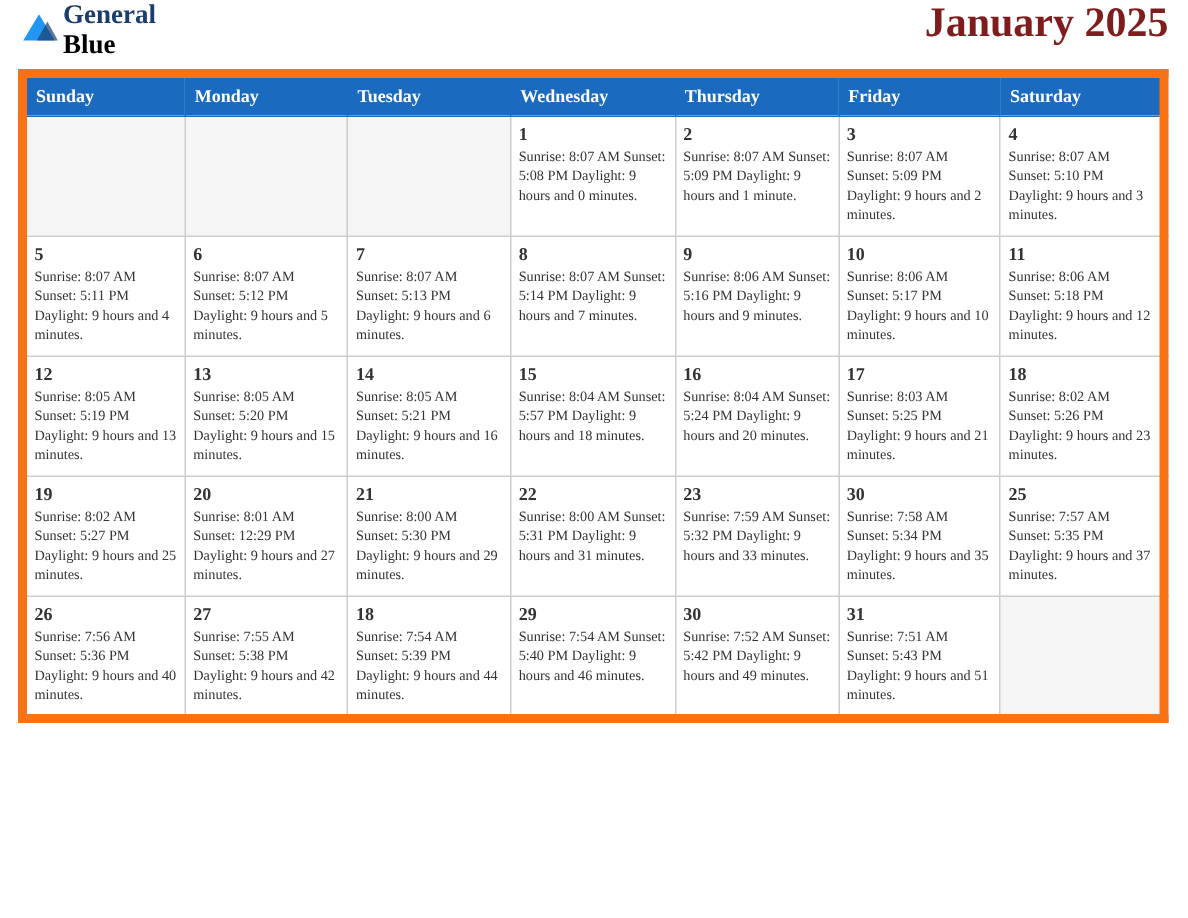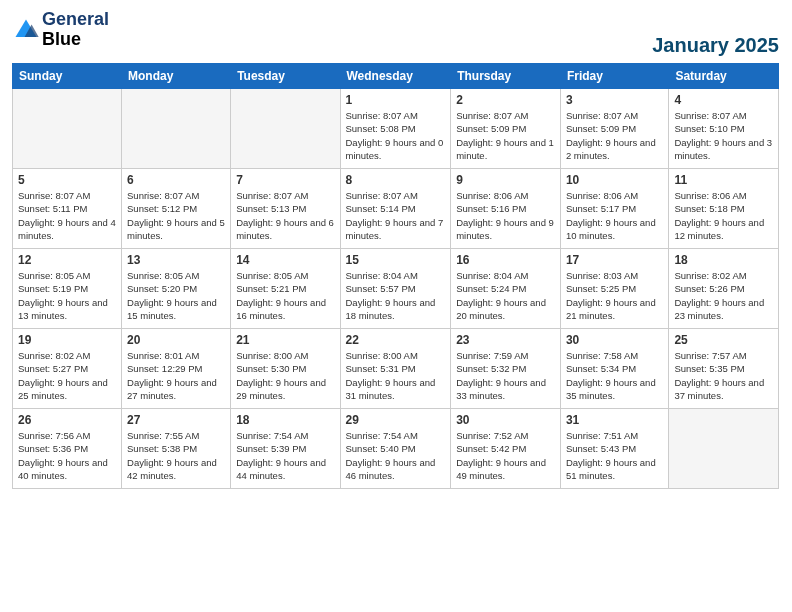--- a/index.html
+++ b/index.html
@@ -6,22 +6,23 @@
     body {
       font-family: Arial, sans-serif;
       background: #fff;
       width: 792px;
       height: 612px;
       overflow: hidden;
     }
     .page {
       width: 791px;
       height: 612px;
-      padding: 10px 12px;
+      padding: 0 12px;
       background: #fff;
+      font-family: Liberation Serif, serif;
     }
     .header {
       display: flex;
       justify-content: space-between;
       align-items: flex-start;
       margin-bottom: 6px;
     }
     .logo {
       display: flex;
       align-items: center;
@@ -37,33 +38,32 @@
     }
     .logo-icon {
       width: 28px;
       height: 28px;
       margin-right: 2px;
     }
     .title-block {
       text-align: right;
     }
     .month-title {
-      font-size: 20px;
+      font-size: 28px;
       font-weight: bold;
-      color: #0c4a6e;
-      margin-top: 24px;
+      color: #7f1d1d;
     }
     .location {
       font-size: 14px;
       color: #555;
     }
     .calendar {
       width: 100%;
       border-collapse: collapse;
-      border: 1px solid #f97316;
+      border: 6px solid #f97316;
     }
     .calendar th {
       background: #1a6bbf;
       color: #fff;
       text-align: left;
       padding: 5px 6px;
       font-size: 12px;
       font-weight: bold;
       border: 1px solid #1a6bbf;
     }

